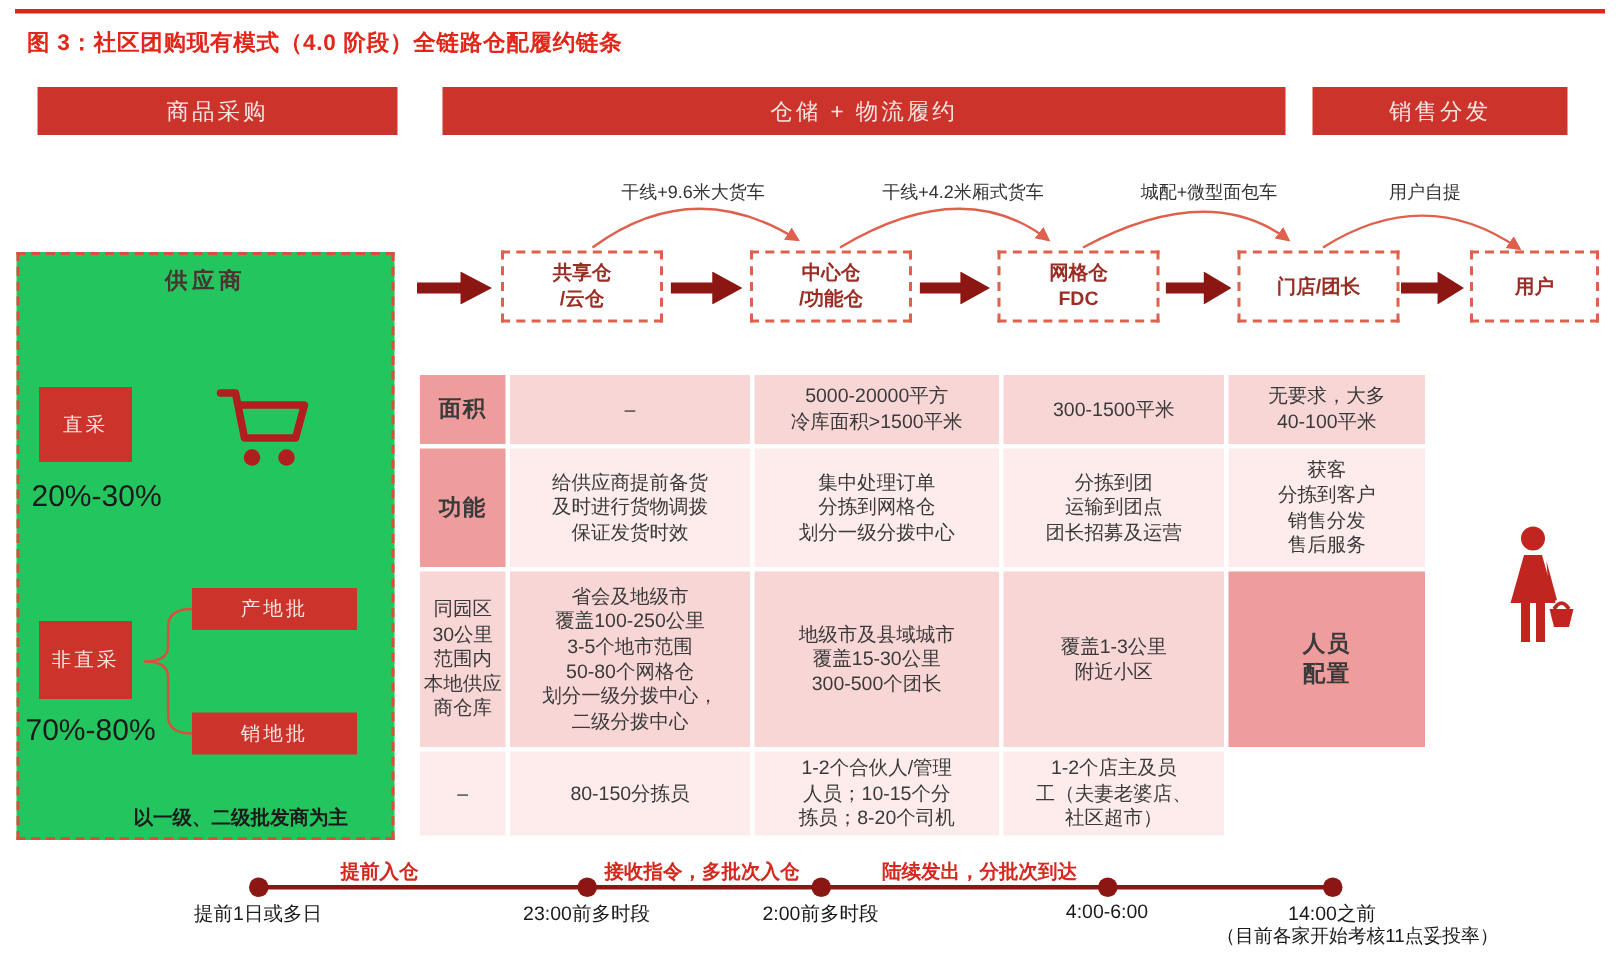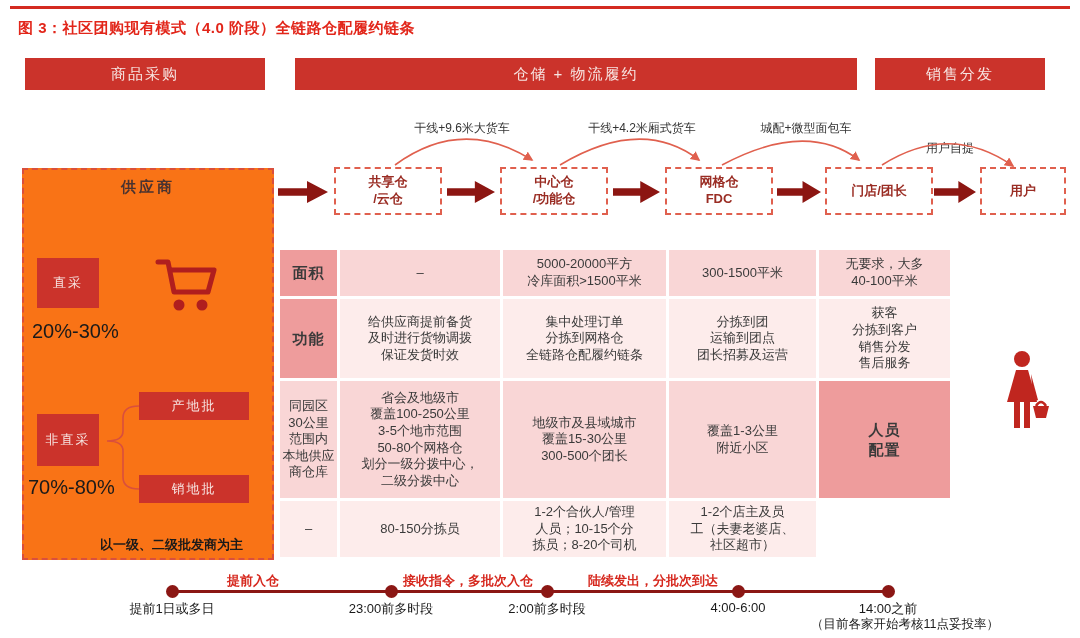--- a/index.html
+++ b/index.html
@@ -33,21 +33,21 @@
   .barrow{top:181px;height:22px;background:#8c1612;
     clip-path:polygon(0 33%,58% 33%,58% 0,100% 50%,58% 100%,58% 67%,0 67%);}
   .a0{left:278px;width:50px;}
   .a1{left:447px;width:48px;}
   .a2{left:613px;width:47px;}
   .a3{left:777px;width:44px;}
   .a4{left:934px;width:42px;}
   
   .overlay{left:0;top:0;width:1080px;height:638px;pointer-events:none;}
   
-  .supplier{left:22px;top:168px;width:248px;height:388px;border:2px dashed #d94f3d;background:#f97316;}
+  .supplier{left:11px;top:168px;width:248px;height:388px;border:2px dashed #d94f3d;background:#22c55e;}
   .supplier .title{position:absolute;left:0;top:8px;width:100%;text-align:center;
     font-size:15px;font-weight:bold;color:#4a3330;letter-spacing:3px;}
   .redbox{position:absolute;background:#cb332b;color:#f7e5e2;font-size:13px;
     display:flex;align-items:center;justify-content:center;letter-spacing:2px;}
   .bx-direct{left:13px;top:88px;width:62px;height:50px;}
   .bx-indirect{left:13px;top:244px;width:62px;height:52px;}
   .bx-origin{left:115px;top:222px;width:110px;height:28px;}
   .bx-sales{left:115px;top:305px;width:110px;height:28px;}
   .share{position:absolute;font-size:20px;color:#1a1a1a;}
   .share.s20{left:8px;top:150px;}
@@ -81,21 +81,21 @@
 <div class="abs top-rule"></div>
 <div class="abs fig-title">图 3：社区团购现有模式（4.0 阶段）全链路仓配履约链条</div>
 
 <div class="abs stage s1">商品采购</div>
 <div class="abs stage s2">仓储 + 物流履约</div>
 <div class="abs stage s3">销售分发</div>
 
 <div class="abs tlabel" style="left:462px;">干线+9.6米大货车</div>
 <div class="abs tlabel" style="left:642px;">干线+4.2米厢式货车</div>
 <div class="abs tlabel" style="left:806px;">城配+微型面包车</div>
-<div class="abs tlabel" style="left:950px;margin-top:20px;">用户自提</div>
+<div class="abs tlabel" style="left:950px;">用户自提</div>
 
 <svg class="abs overlay" viewBox="0 0 1080 638">
   <defs>
     <marker id="arrhead" markerWidth="8" markerHeight="8" refX="5" refY="3" orient="auto">
       <path d="M0,0 L6,3 L0,6 z" fill="#e0604e"></path>
     </marker>
   </defs>
   <path d="M395 165 Q462 116 532 160" fill="none" stroke="#e0604e" stroke-width="1.6" marker-end="url(#arrhead)"></path>
   <path d="M560 165 Q642 116 699 160" fill="none" stroke="#e0604e" stroke-width="1.6" marker-end="url(#arrhead)"></path>
   <path d="M722 165 Q806 120 859 160" fill="none" stroke="#e0604e" stroke-width="1.6" marker-end="url(#arrhead)"></path>
@@ -155,21 +155,21 @@
   <div class="cell row-a">300-1500平米</div>
   <div class="cell row-a">无要求，大多
 40-100平米</div>
 
   <div class="cell th">功能</div>
   <div class="cell row-b">给供应商提前备货
 及时进行货物调拨
 保证发货时效</div>
   <div class="cell row-b">集中处理订单
 分拣到网格仓
-全链路仓配履约链条</div>
+划分一级分拨中心</div>
   <div class="cell row-b">分拣到团
 运输到团点
 团长招募及运营</div>
   <div class="cell row-b">获客
 分拣到客户
 销售分发
 售后服务</div>
 
   <div class="cell row-a">同园区
 30公里范围内

